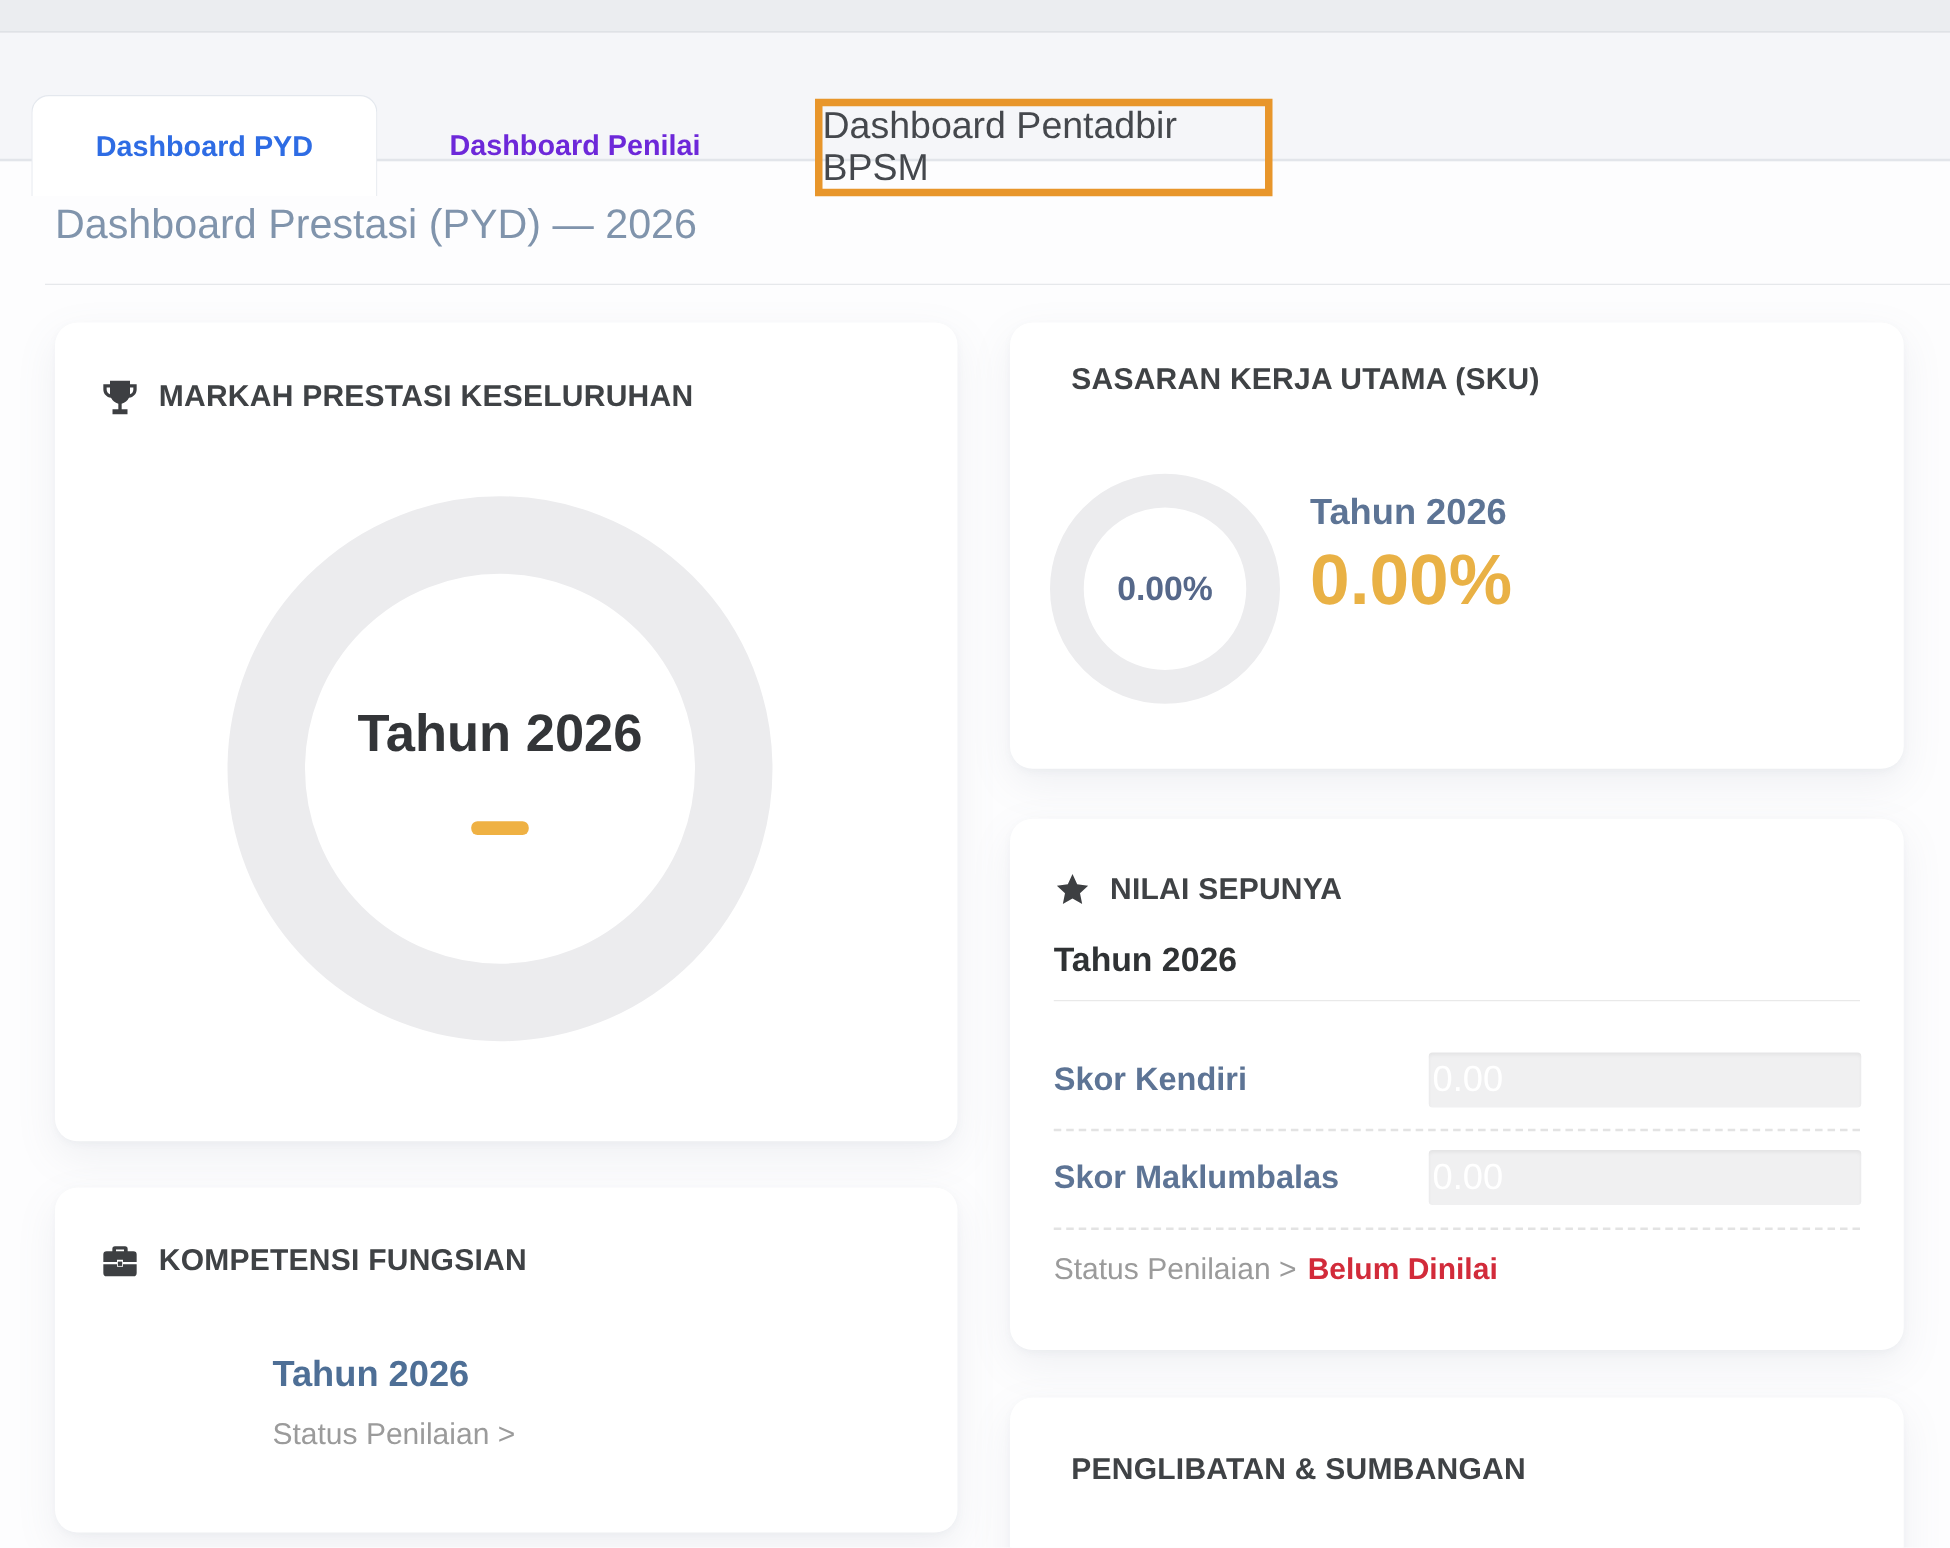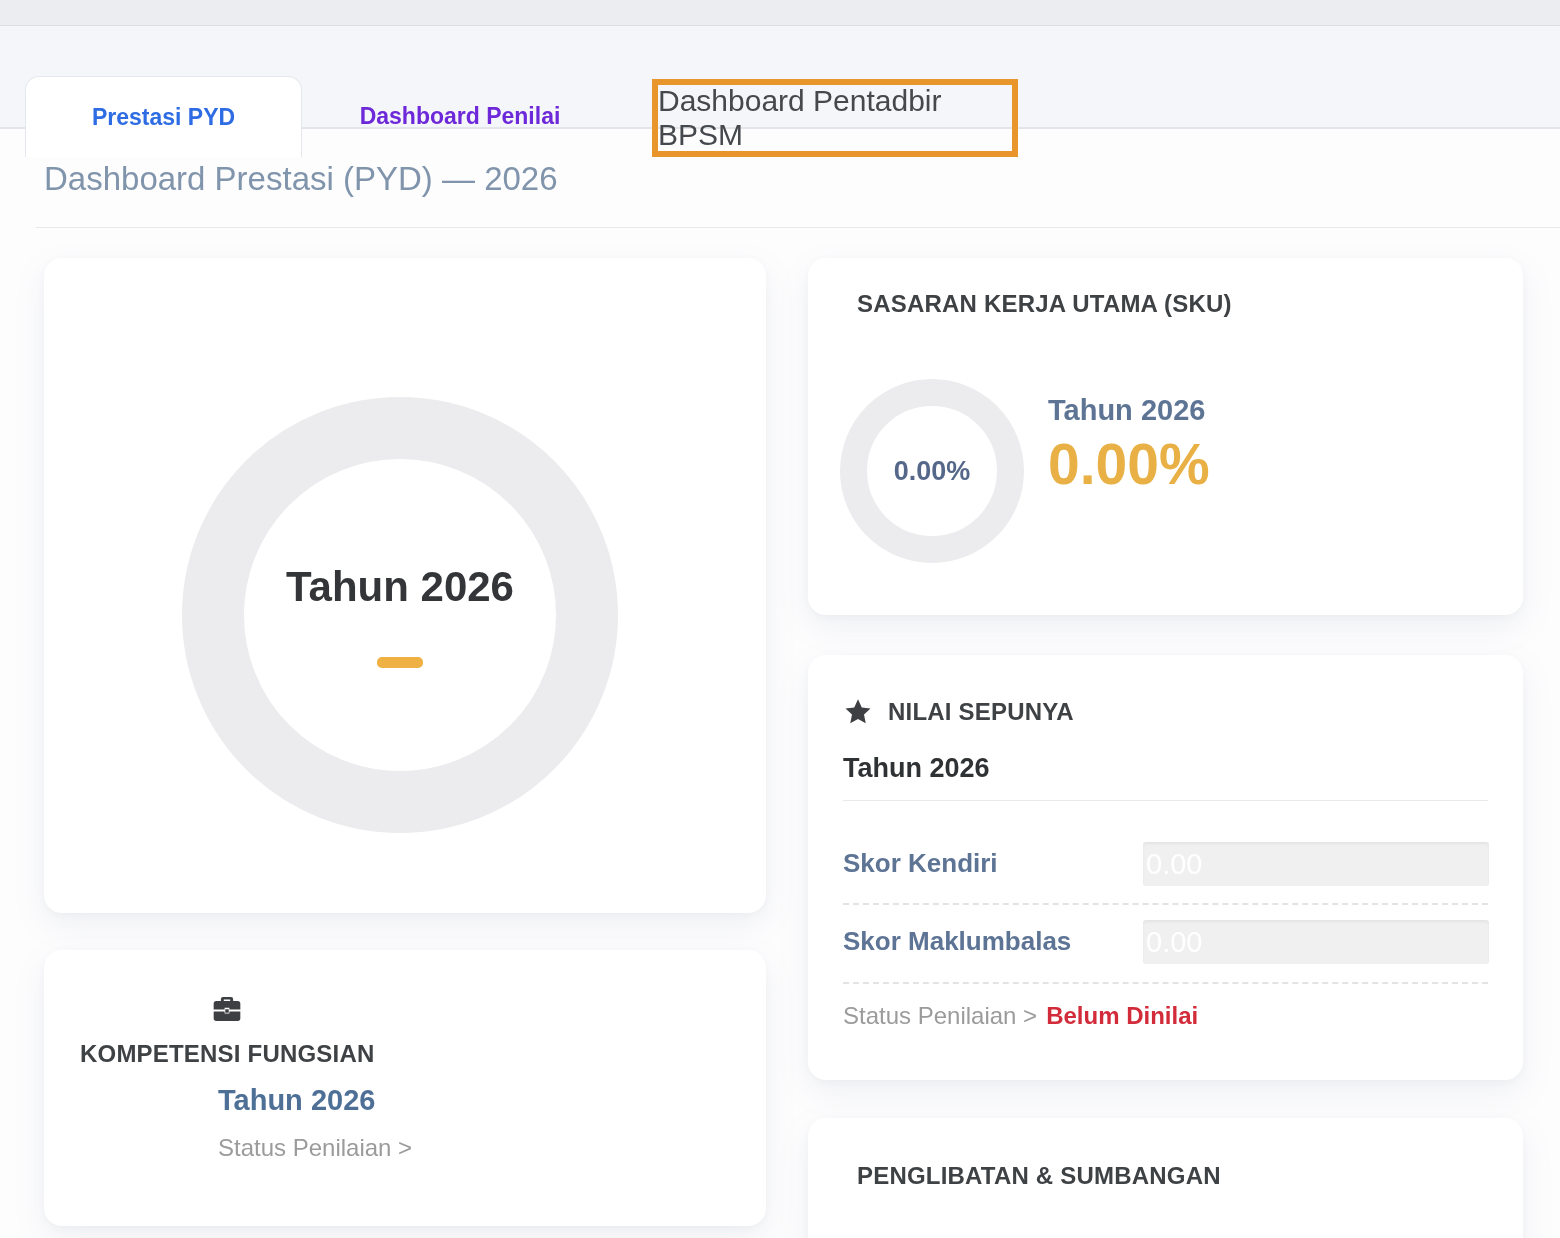--- a/index.html
+++ b/index.html
@@ -73,34 +73,42 @@
     color:#4e6f96;cursor:pointer;}
   .komp-status{position:absolute;left:174px;top:184px;font-size:24px;color:#9b9b9b;}
 </style>
 </head>
 <body>
 
 <div class="topband"></div>
 
 <div class="tabbar">
   <div class="tab tab-active">
-    <span>Prestasi PYD</span>
+    <span>Dashboard PYD</span>
   </div>
   <div class="tab tab-penilai">
     <span>Dashboard Penilai</span>
   </div>
   <div class="annotation-box">
     <span class="tab-label">Dashboard Pentadbir BPSM</span>
   </div>
 </div>
 
 <h1 class="page-title">Dashboard Prestasi (PYD) — 2026</h1>
 <div class="header-divider"></div>
 
 <section class="card" id="card-markah">
+  <div class="card-head" style="left:36px;top:44px;">
+    <span class="icon">
+      <svg width="32" height="32" viewBox="0 0 24 24" fill="#3d3f42">
+          <path d="M6 2h12v2h4v3.2c0 2.6-2 4.7-4.6 5A6.6 6.6 0 0 1 13 15.7V19h3.5v3h-9v-3H11v-3.3A6.6 6.6 0 0 1 6.6 12.2C4 11.9 2 9.8 2 7.2V4h4V2zm-2 4v1.2c0 1.3.8 2.4 2 2.8V6H4zm16 0h-2v4a3 3 0 0 0 2-2.8V6z"></path>
+        </svg>
+    </span>
+    <span class="card-title">MARKAH PRESTASI KESELURUHAN</span>
+  </div>
   <div class="donut-lg">
     <div class="donut-year-lg">Tahun 2026</div>
     <div class="donut-dash"></div>
   </div>
 </section>
 
 <section class="card" id="card-sku">
   <div class="card-head" style="left:49px;top:32px;">
     <span class="card-title">SASARAN KERJA UTAMA (SKU)</span>
   </div>
@@ -130,21 +138,21 @@
   <div class="divider-dashed" style="top:248px;"></div>
 
   <div class="row-label" style="left:35px;top:271px;">Skor Maklumbalas</div>
   <input class="score-input" style="top: 265px;" disabled="" value="0.00">
   <div class="divider-dashed" style="top:327px;"></div>
 
   <div class="status-line nilai-status" style="margin-top:0;"><span>Status Penilaian &gt;</span><span class="status-red">Belum Dinilai</span></div>
 </section>
 
 <section class="card" id="card-komp">
-  <div class="card-head" style="left:36px;top:43px;flex-direction:column;">
+  <div class="card-head" style="left:36px;top:43px;">
     <span class="icon">
       <svg width="32" height="32" viewBox="0 0 24 24" fill="#3d3f42">
           <path d="M9 3h6a1.6 1.6 0 0 1 1.6 1.6V6H20a2 2 0 0 1 2 2v4.4h-8.2v-1.3h-3.6v1.3H2V8a2 2 0 0 1 2-2h3.4V4.6A1.6 1.6 0 0 1 9 3zm.6 3h4.8V4.9H9.6V6z"></path>
           <path d="M2 13.8h8.2v1.5h3.6v-1.5H22V19a2 2 0 0 1-2 2H4a2 2 0 0 1-2-2v-5.2z"></path>
           <rect x="10.7" y="12.2" width="2.6" height="2.6"></rect>
         </svg>
     </span>
     <span class="card-title">KOMPETENSI FUNGSIAN</span>
   </div>
   <div class="komp-year">Tahun 2026</div>

